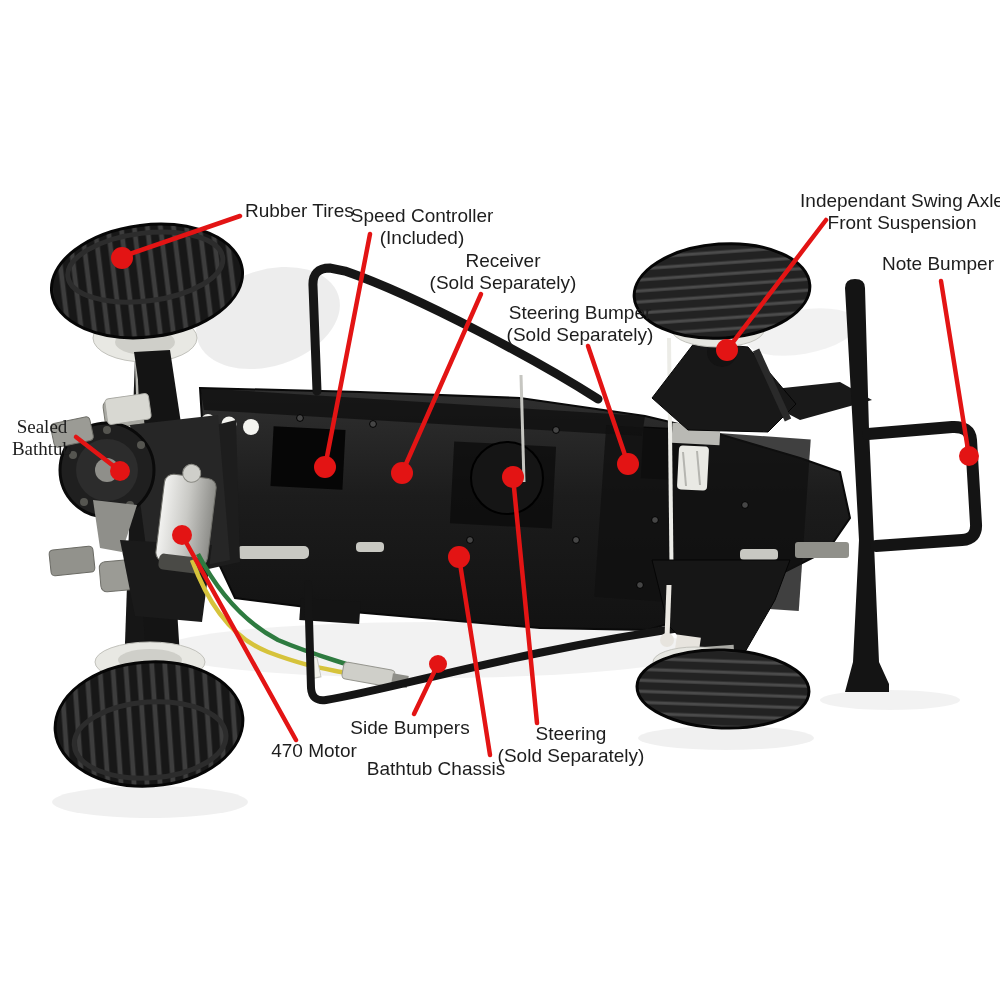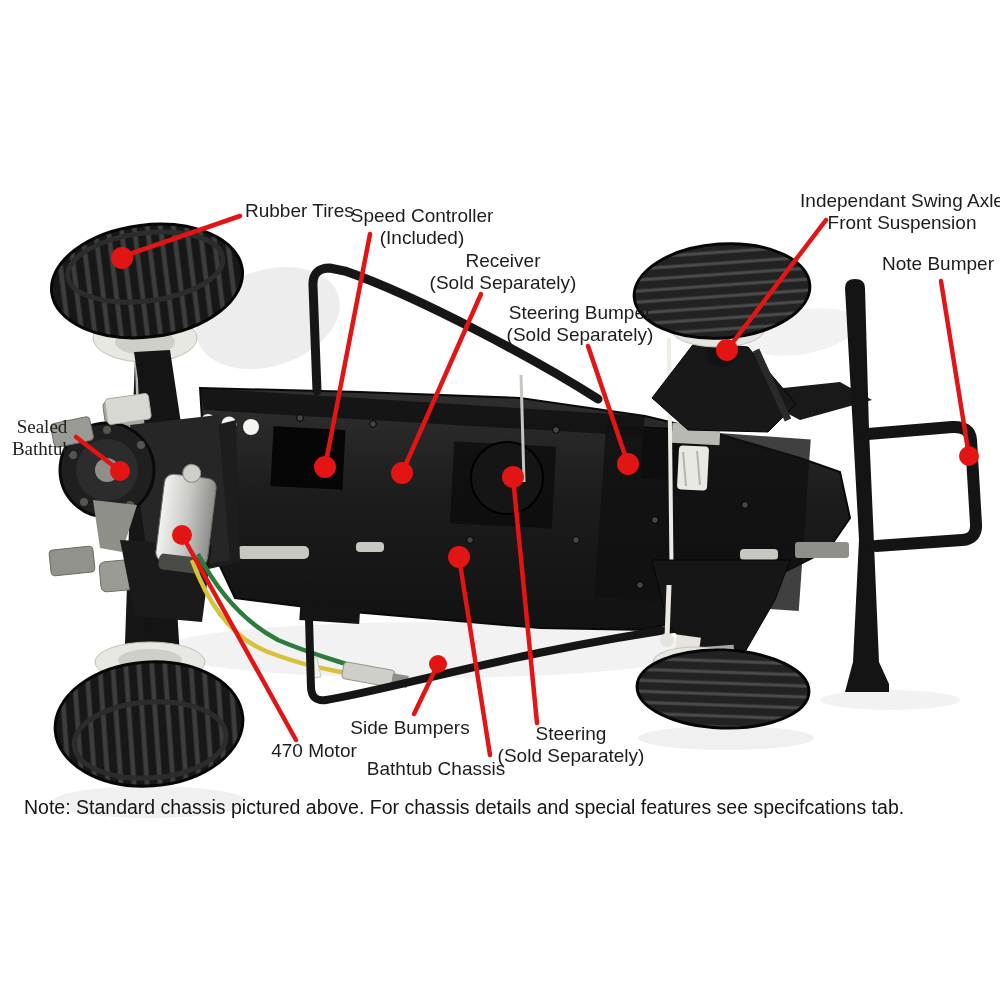--- a/index.html
+++ b/index.html
@@ -257,14 +257,13 @@
       </div>
       <div class="callout-label align-center" style="left: 436px; top: 758px;">
         <div>Bathtub Chassis</div>
       </div>
       <div class="callout-label align-center" style="left: 571px; top: 723px;">
         <div>Steering</div>
         <div>(Sold Separately)</div>
       </div>
     </div>
 
-  <div class="note-text">Note: Standard chassis pictured above. For chassis details and special features see specifcations tab.</div>
 </div>
 
 </body></html>

